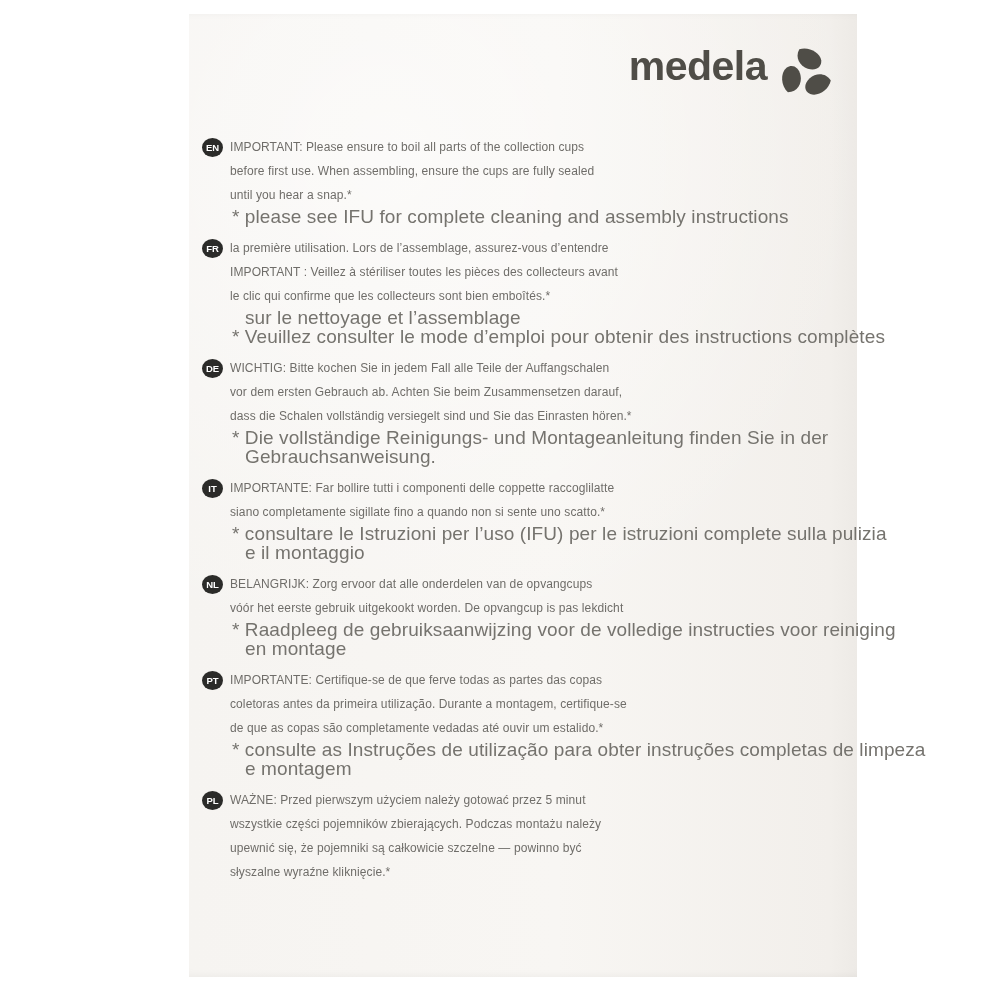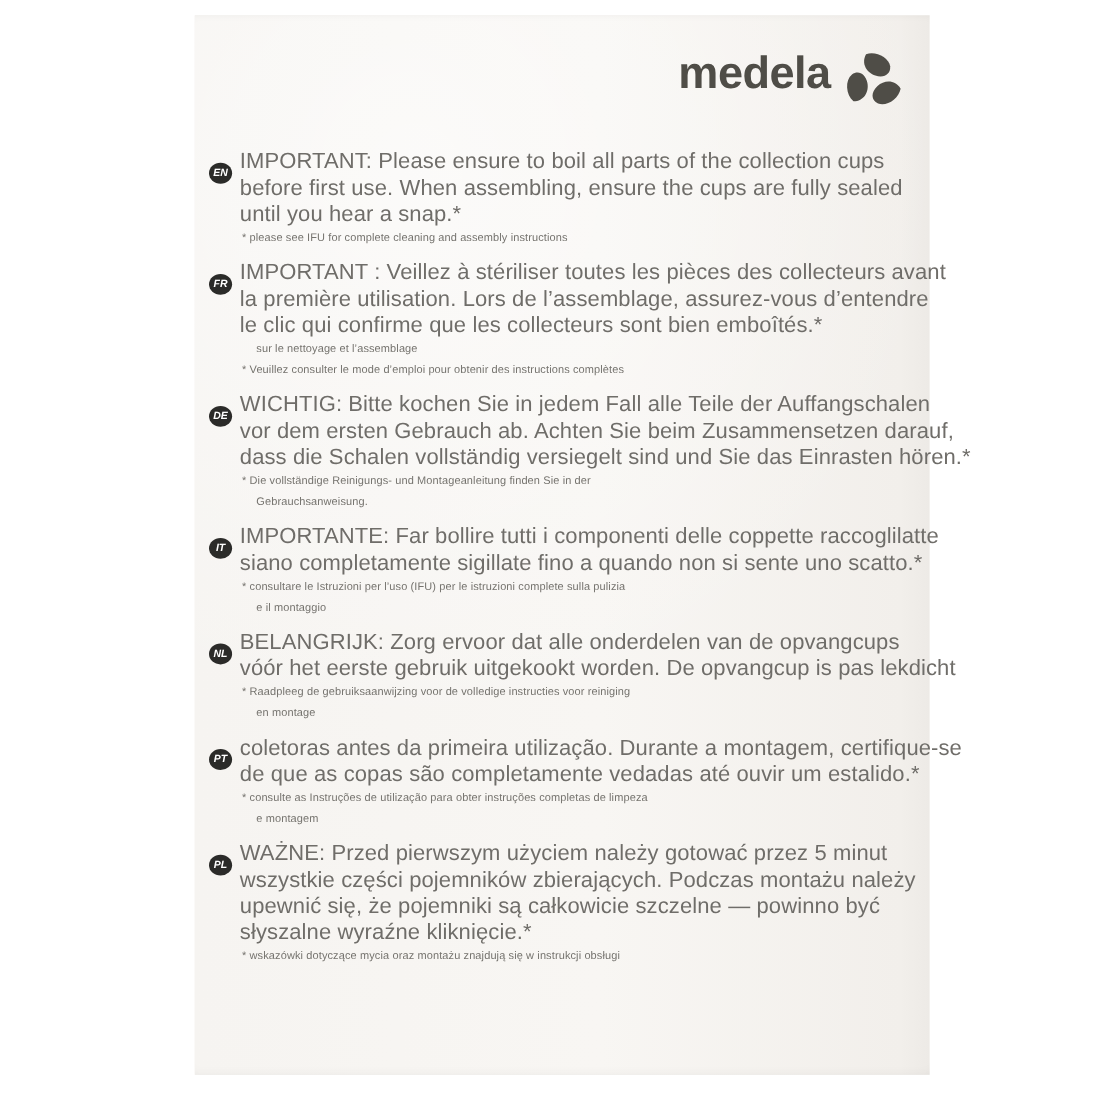--- a/index.html
+++ b/index.html
@@ -2,21 +2,21 @@
 <html><head>
 <meta charset="utf-8">
 <style>
   html,body{margin:0;padding:0;}
   body{
     width:1000px;height:1000px;background:#ffffff;
     font-family:"Liberation Sans", sans-serif;
     position:relative;overflow:hidden;
   }
   .paper{
-    position:absolute;left:177px;top:14px;width:668px;height:963px;
+    position:absolute;left:189px;top:14px;width:668px;height:963px;
     background:
       radial-gradient(120% 90% at 30% 15%, rgba(255,255,255,0.55), rgba(255,255,255,0) 60%),
       linear-gradient(90deg, #f6f4f1 0%, #f8f6f3 55%, #f2efeb 96%, #edeae6 100%),
       #f7f5f2;
     box-shadow:inset 0 6px 10px -8px rgba(0,0,0,0.06), inset 0 -8px 12px -10px rgba(0,0,0,0.08);
   }
   .logo{
     position:absolute;top:32px;right:22px;
     display:flex;align-items:flex-start;gap:10px;
   }
@@ -27,31 +27,31 @@
   .mark{width:58px;height:56px;margin-top:0px;}
   .sections{
     position:absolute;left:13px;top:121px;right:16px;
   }
   .lang-section{
     display:flex;align-items:flex-start;margin-bottom:10px;
   }
   .badge{
     flex:0 0 auto;width:21px;height:19px;border-radius:50%;
     background:#2b2b29;color:#ffffff;
-    font-size:9.5px;font-weight:700;font-style:italic;
+    font-size:9.5px;font-weight:700;
     display:flex;align-items:center;justify-content:center;
-    margin-top:13px;letter-spacing:0;
+    margin-top:3px;letter-spacing:0;
   }
   .text{margin-left:7px;min-width:0;}
   .main-line{
-    font-size:20px;line-height:24px;color:#6f6d69;
+    font-size:12px;line-height:24px;color:#6f6d69;
     letter-spacing:0.1px;white-space:nowrap;
   }
   .fn-line{
-    font-size:10px;line-height:19px;color:#75736e;
+    font-size:19px;line-height:19px;color:#75736e;
     letter-spacing:0.1px;white-space:nowrap;padding-left:2px;
   }
   .fn-cont{padding-left:15px;}
 </style>
 </head>
 <body>
 
 <div class="paper">
 
   <div class="logo">
@@ -71,22 +71,22 @@
         <div class="text">
           <div class="main-line">IMPORTANT: Please ensure to boil all parts of the collection cups</div>
           <div class="main-line">before first use. When assembling, ensure the cups are fully sealed</div>
           <div class="main-line">until you hear a snap.*</div>
           <div class="fn-line">* please see IFU for complete cleaning and assembly instructions</div>
         </div>
       </section>
       <section class="lang-section">
         <span class="badge">FR</span>
         <div class="text">
+          <div class="main-line">la première utilisation. Lors de l’assemblage, assurez-vous d’entendre</div>
           <div class="main-line">IMPORTANT : Veillez à stériliser toutes les pièces des collecteurs avant</div>
-          <div class="main-line">la première utilisation. Lors de l’assemblage, assurez-vous d’entendre</div>
           <div class="main-line">le clic qui confirme que les collecteurs sont bien emboîtés.*</div>
           <div class="fn-line fn-cont">sur le nettoyage et l’assemblage</div>
           <div class="fn-line">* Veuillez consulter le mode d’emploi pour obtenir des instructions complètes</div>
         </div>
       </section>
       <section class="lang-section">
         <span class="badge">DE</span>
         <div class="text">
           <div class="main-line">WICHTIG: Bitte kochen Sie in jedem Fall alle Teile der Auffangschalen</div>
           <div class="main-line">vor dem ersten Gebrauch ab. Achten Sie beim Zusammensetzen darauf,</div>
@@ -109,31 +109,31 @@
         <div class="text">
           <div class="main-line">BELANGRIJK: Zorg ervoor dat alle onderdelen van de opvangcups</div>
           <div class="main-line">vóór het eerste gebruik uitgekookt worden. De opvangcup is pas lekdicht</div>
           <div class="fn-line">* Raadpleeg de gebruiksaanwijzing voor de volledige instructies voor reiniging</div>
           <div class="fn-line fn-cont">en montage</div>
         </div>
       </section>
       <section class="lang-section">
         <span class="badge">PT</span>
         <div class="text">
+          <div class="main-line">IMPORTANTE: Certifique-se de que ferve todas as partes das copas</div>
           <div class="main-line">coletoras antes da primeira utilização. Durante a montagem, certifique-se</div>
           <div class="main-line">de que as copas são completamente vedadas até ouvir um estalido.*</div>
           <div class="fn-line">* consulte as Instruções de utilização para obter instruções completas de limpeza</div>
           <div class="fn-line fn-cont">e montagem</div>
         </div>
       </section>
       <section class="lang-section">
         <span class="badge">PL</span>
         <div class="text">
           <div class="main-line">WAŻNE: Przed pierwszym użyciem należy gotować przez 5 minut</div>
           <div class="main-line">wszystkie części pojemników zbierających. Podczas montażu należy</div>
           <div class="main-line">upewnić się, że pojemniki są całkowicie szczelne — powinno być</div>
           <div class="main-line">słyszalne wyraźne kliknięcie.*</div>
-          <div class="fn-line">* wskazówki dotyczące mycia oraz montażu znajdują się w instrukcji obsługi</div>
         </div>
       </section>
     </div>
 
 </div>
 
 </body></html>

